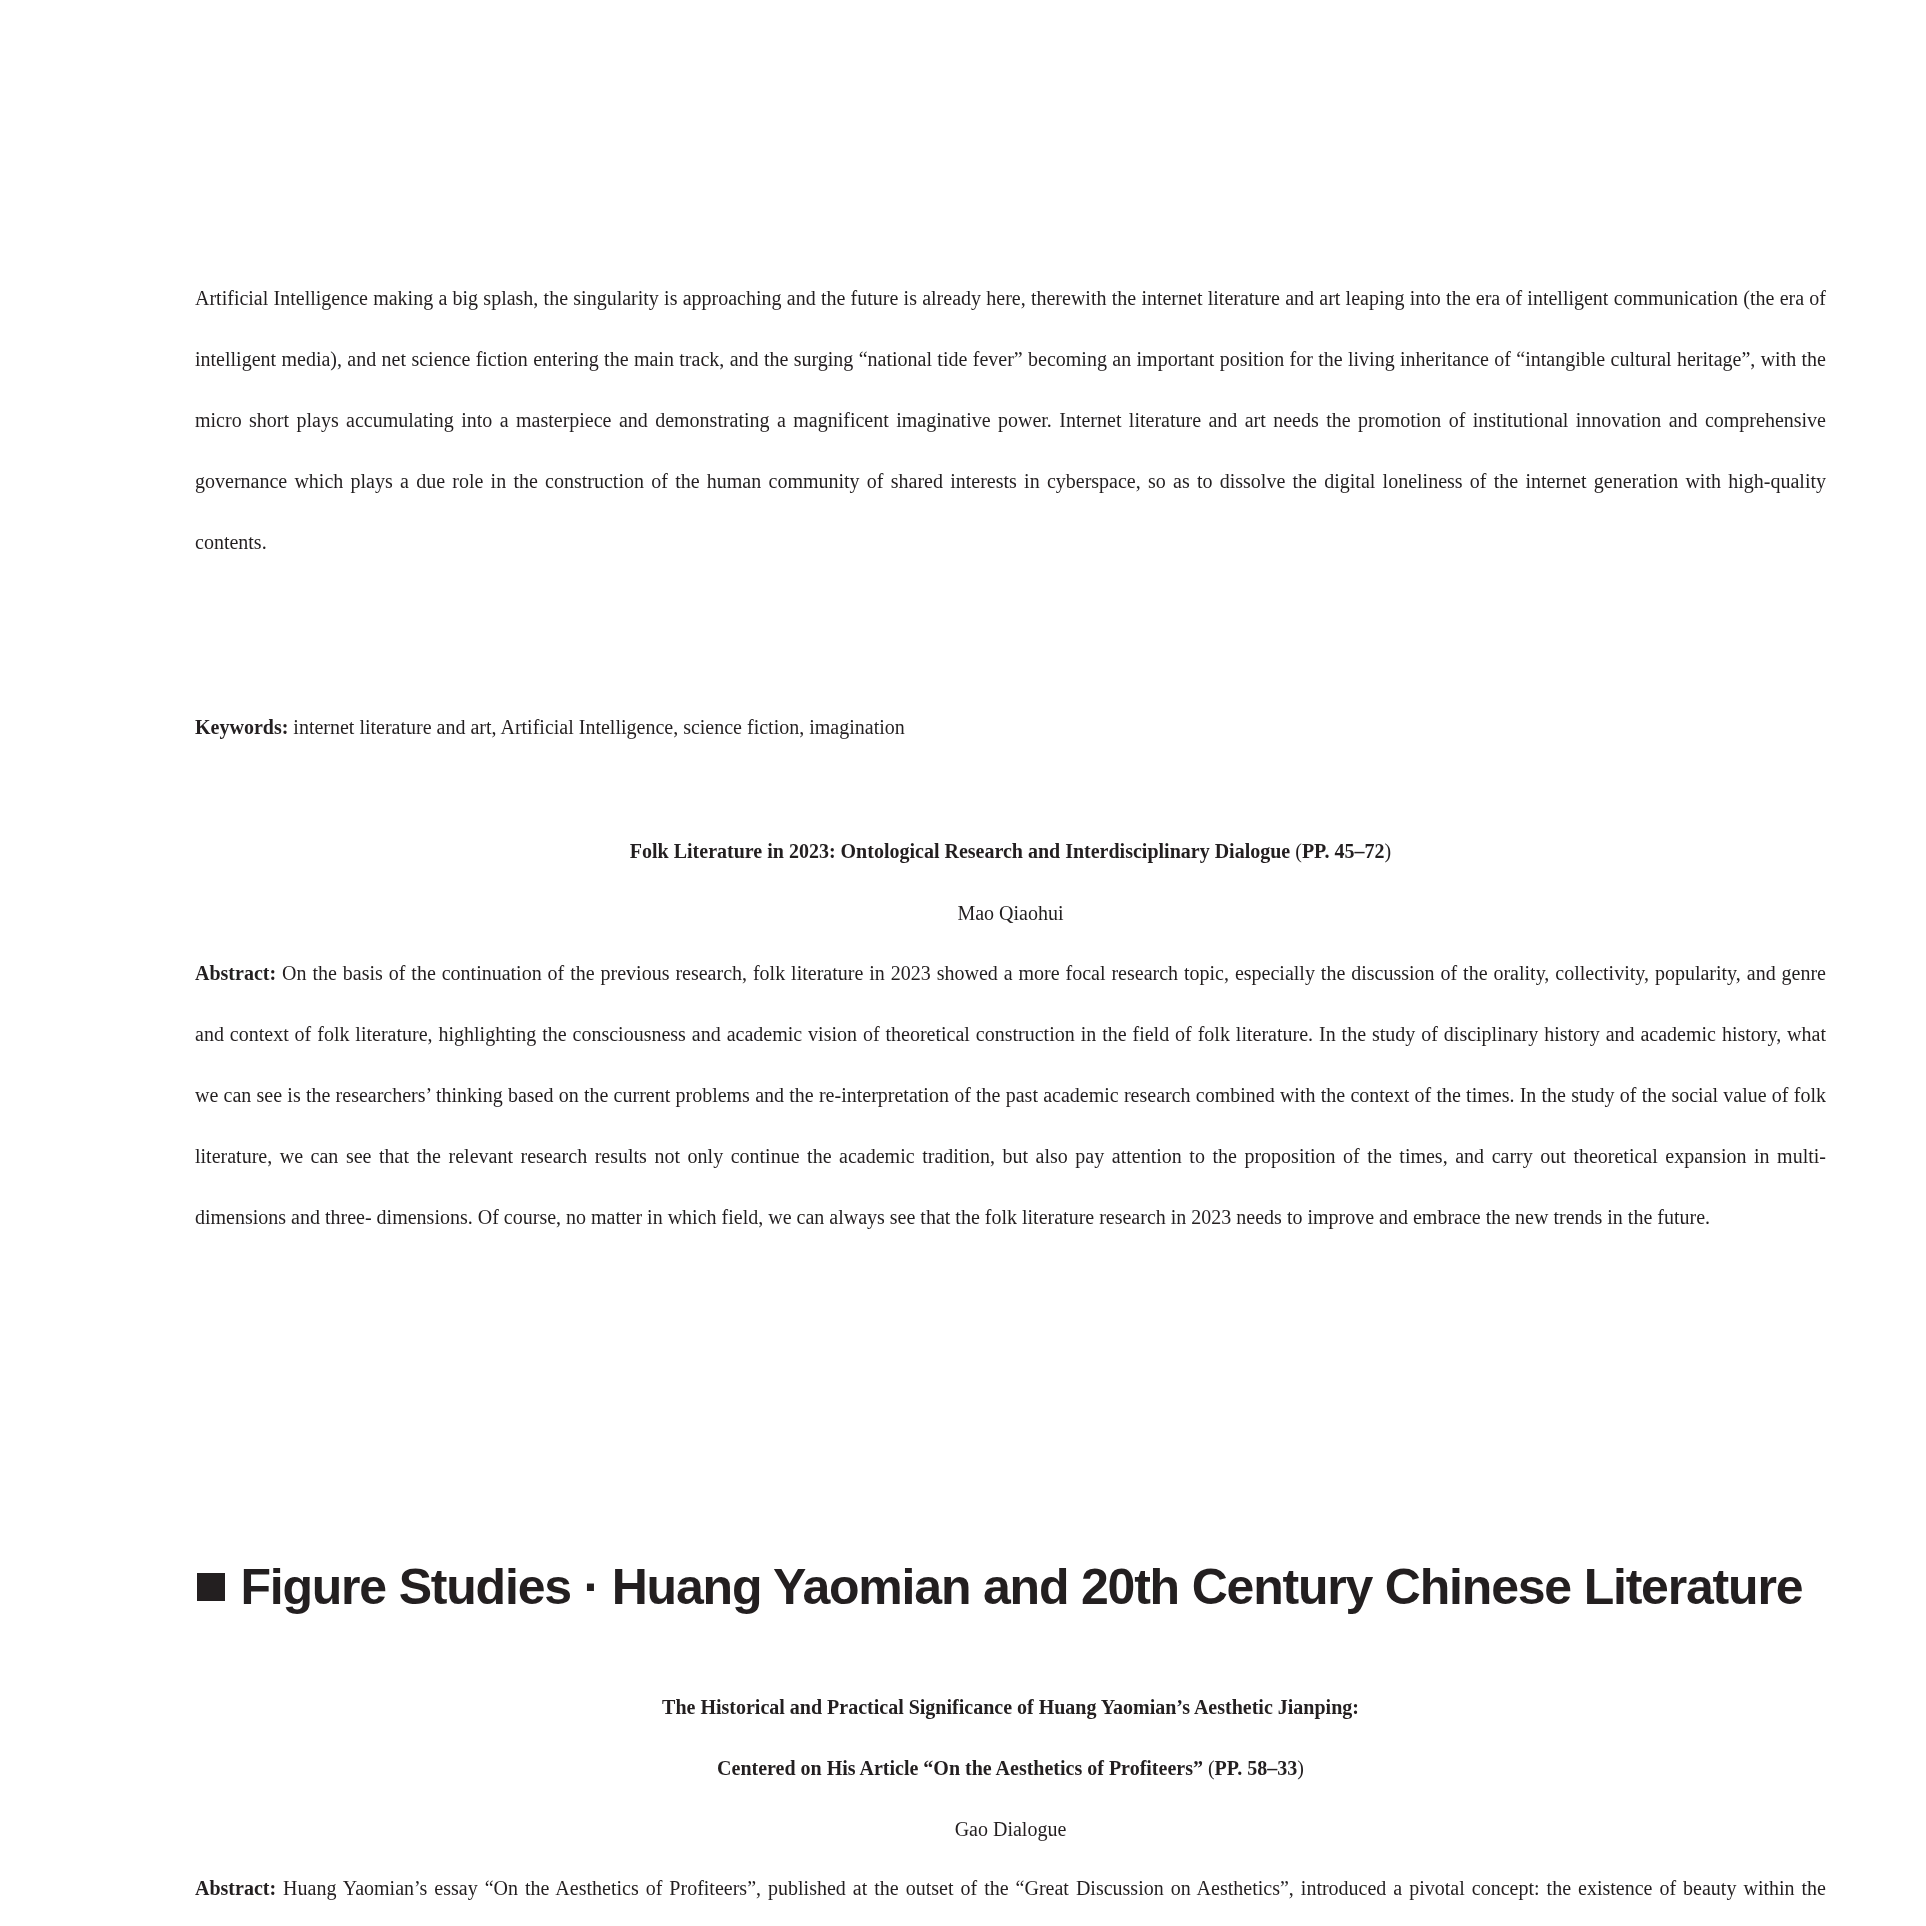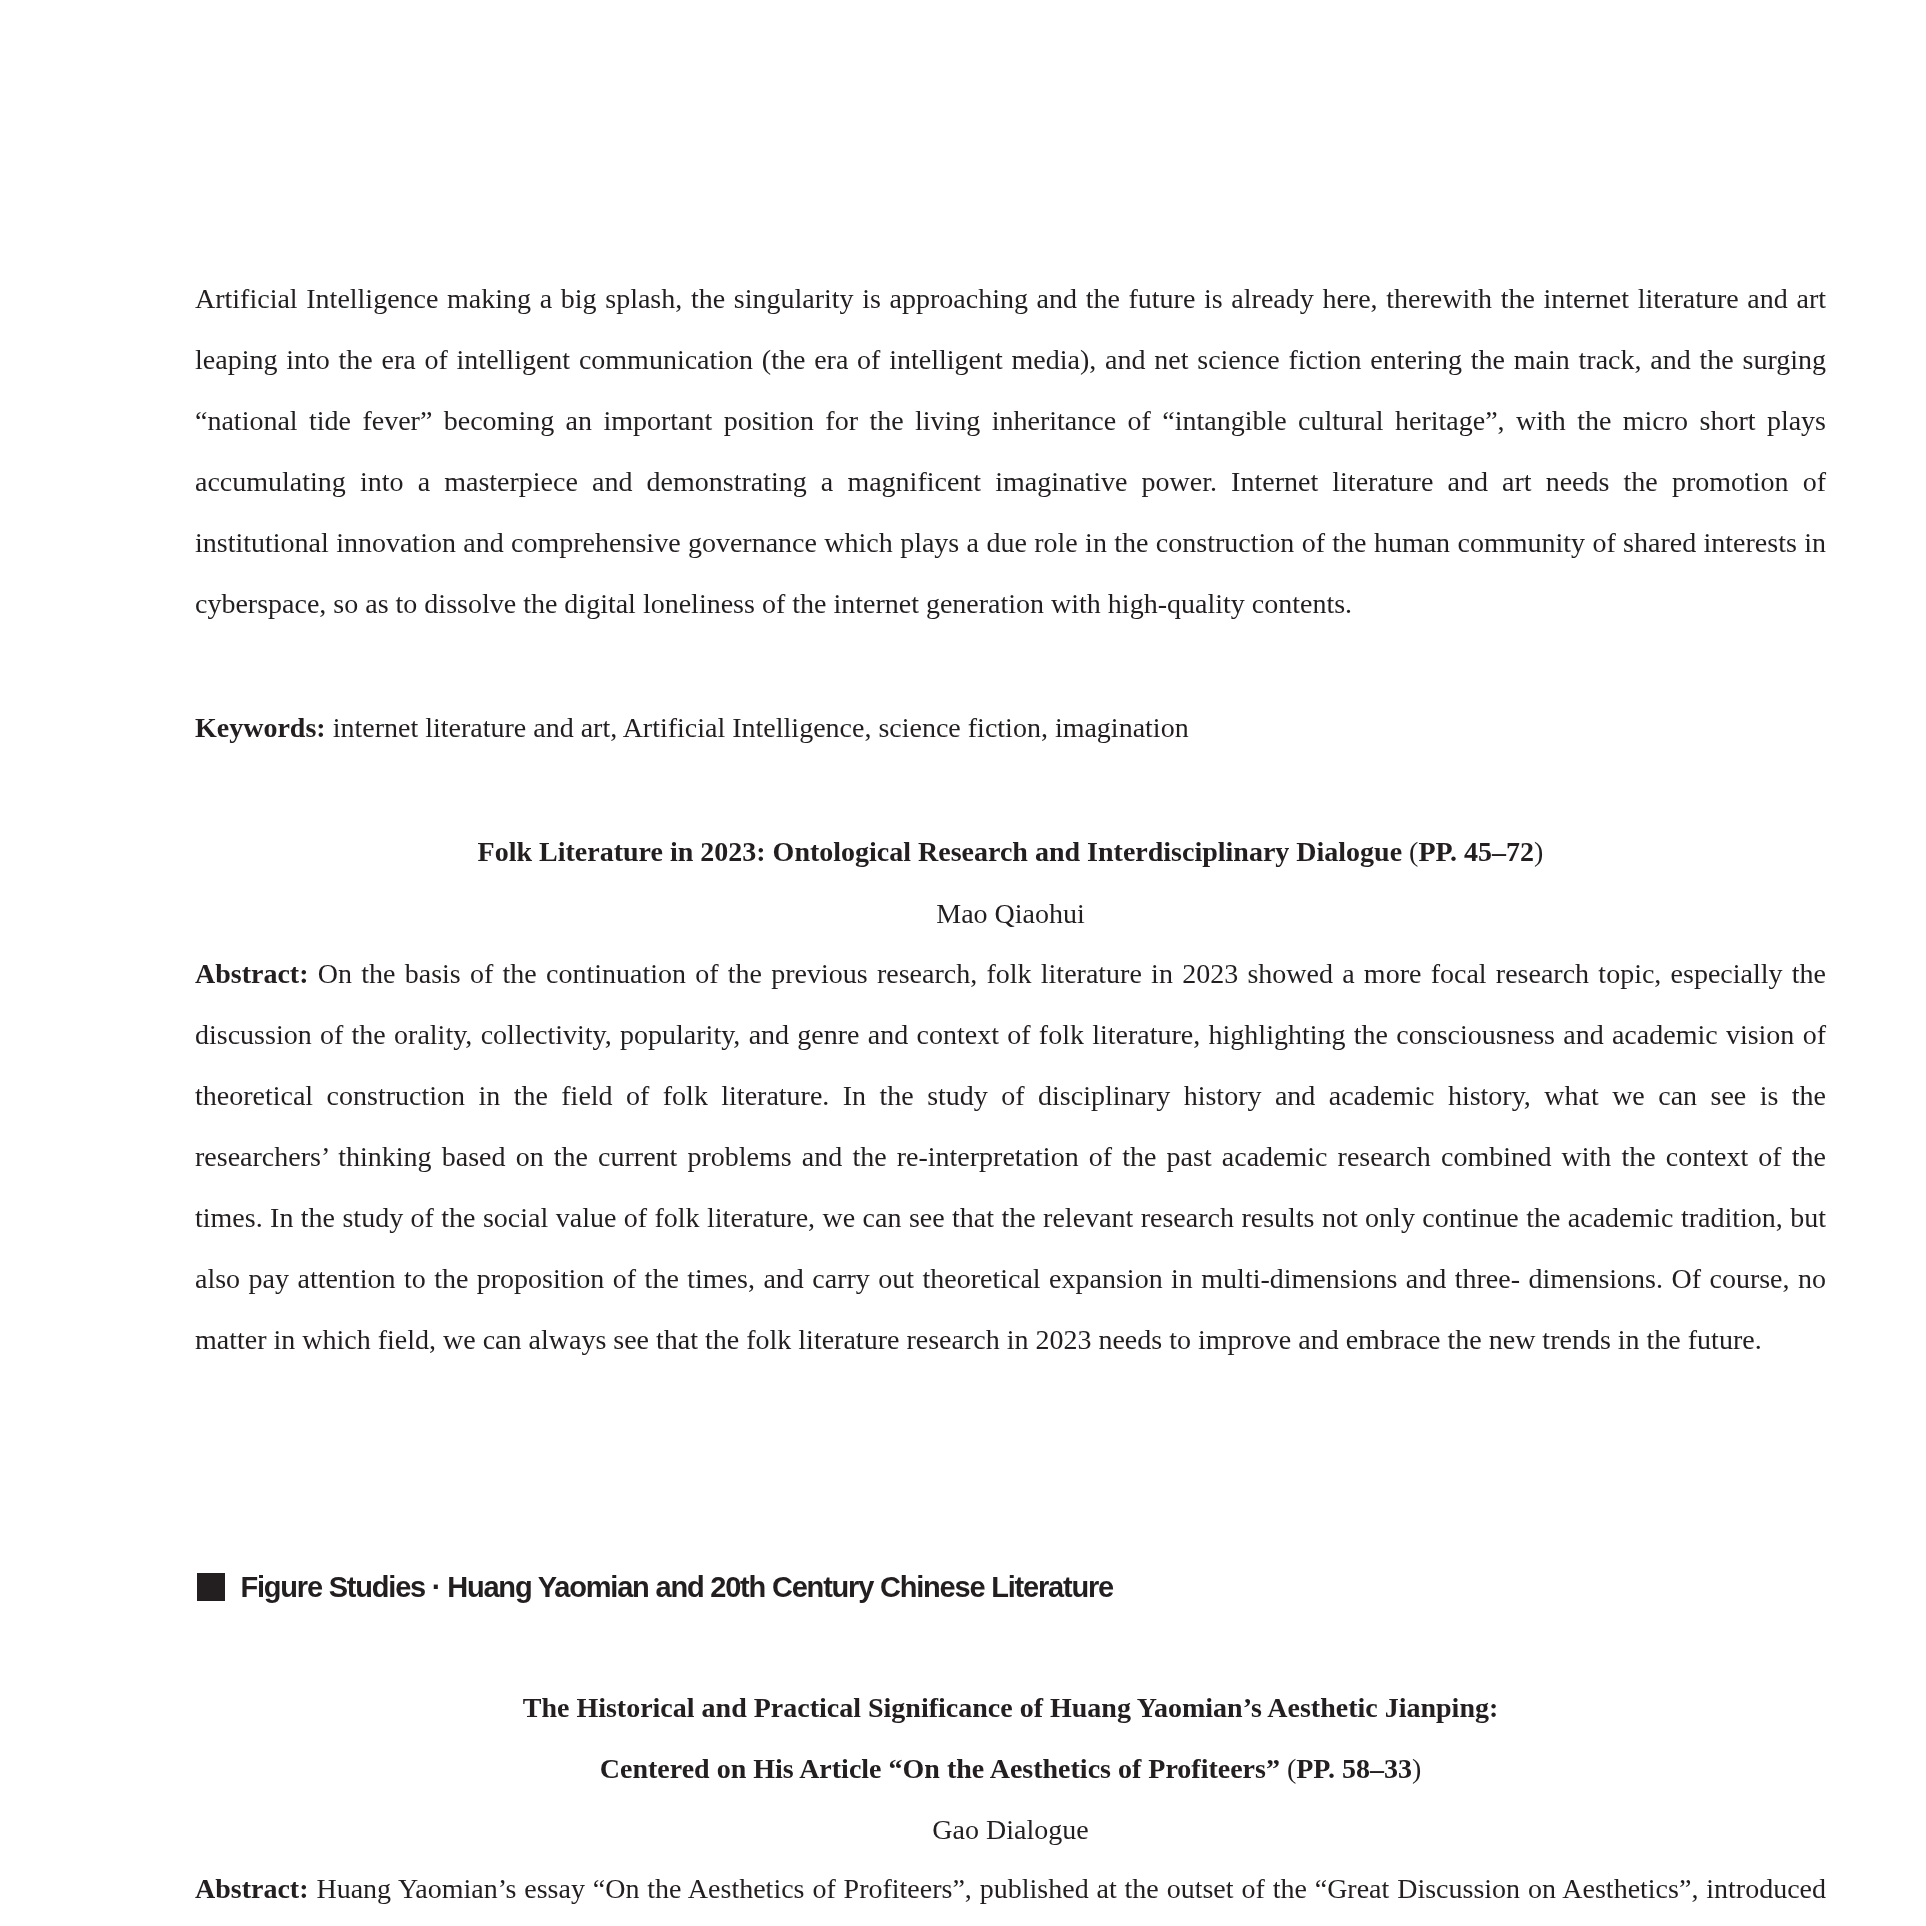--- a/index.html
+++ b/index.html
@@ -1,24 +1,24 @@
 <!DOCTYPE html>
 <html style="font-size:6.2px"><head>
 <meta charset="utf-8">
 <style>
   html, body { margin:0; padding:0; background:#ffffff; }
   body { width:2038px; height:2853px; position:relative; overflow:hidden; }
   .page { position:absolute; left:0; top:0; width:2038px; height:2853px; background:#ffffff; color:#231f20; }
-  .blk { position:absolute; left:195px; width:1631px; font-family:"Liberation Serif", serif; font-size:28px; line-height:61px; color:#231f20; }
+  .blk { position:absolute; left:195px; width:1631px; font-family:"Liberation Serif", serif; font-size:20px; line-height:61px; color:#231f20; }
   .just { text-align:justify; text-align-last:left; }
   .center { text-align:center; }
   .bold { font-weight:bold; }
   .label { font-weight:bold; }
   .pp-paren { font-weight:normal; }
-  .section-head { position:absolute; left:197px; top:1564px; height:46px; display:flex; align-items:center; font-family:"Liberation Sans", sans-serif; font-weight:bold; font-size:29px; letter-spacing:-1.2px; color:#231f20; white-space:nowrap; }
+  .section-head { position:absolute; left:197px; top:1564px; height:46px; display:flex; align-items:center; font-family:"Liberation Sans", sans-serif; font-weight:bold; font-size:50px; letter-spacing:-1.2px; color:#231f20; white-space:nowrap; }
   .square { display:inline-block; width:28px; height:28.5px; background:#231f20; margin-right:15.4px; }
   .line { display:block; }
 </style>
 </head>
 <body>
 
 <div class="page">
 
   <div class="blk just" style="top:268px;">
     <span>Artificial Intelligence making a big splash, the singularity is approaching and the future is already here, therewith the internet literature and art leaping into the era of intelligent communication (the era of intelligent media), and net science fiction entering the main track, and the surging “national tide fever” becoming an important position for the living inheritance of “intangible cultural heritage”, with the micro short plays accumulating into a masterpiece and demonstrating a magnificent imaginative power. Internet literature and art needs the promotion of institutional innovation and comprehensive governance which plays a due role in the construction of the human community of shared interests in cyberspace, so as to dissolve the digital loneliness of the internet generation with high-quality contents.</span>

